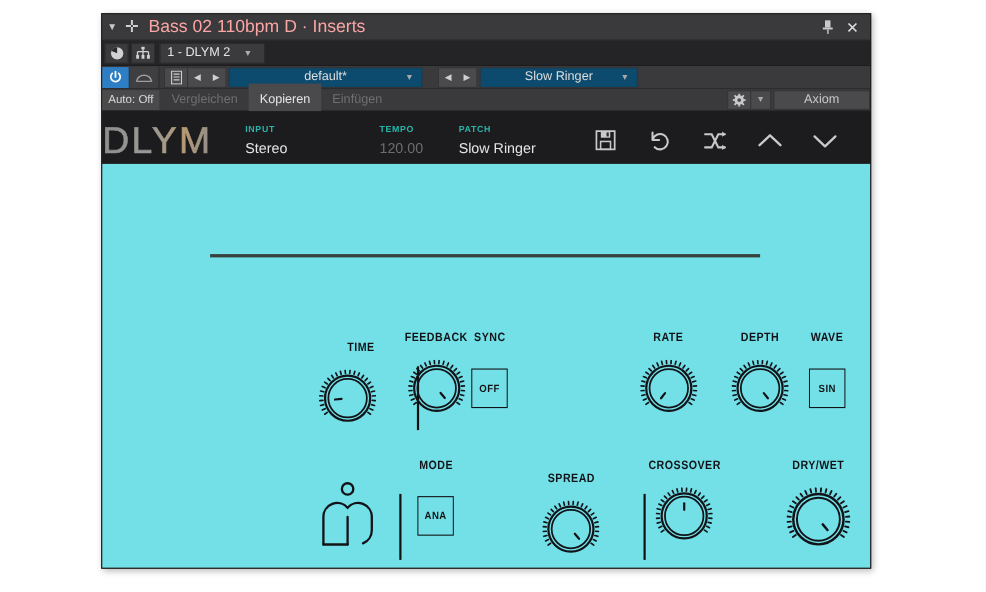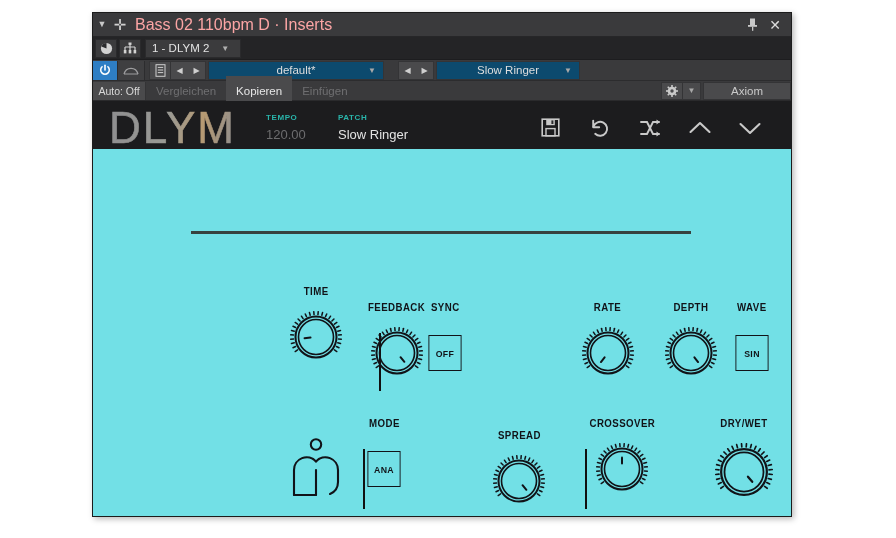--- a/index.html
+++ b/index.html
@@ -116,22 +116,21 @@
   .axiom-field { width: 88px; height:18px; background:#4a4a4c; border:1px solid #343436; box-sizing:border-box;
                  margin-left: 2px; display:flex;align-items:center;justify-content:center;
                  color:#c9c9c9; font-size: 11.5px; }
 
   
   .plug-header {
     height: 53px; background: #1c1c1e; display:flex; align-items:center; position: relative;
     border-bottom: 1px solid #141416;
   }
   .logo-dlym {
-    margin-left: 16px;
-    font-size: 44px; letter-spacing: 2px; font-weight: 300;
+    font-size: 34px; letter-spacing: 2px; font-weight: 300;
     font-family: "Liberation Sans", sans-serif;
     color: transparent;
     background-image: linear-gradient(100deg, #8e8e90 0%, #9a9a95 45%, #b79a72 72%, #8d8d8f 100%);
     -webkit-background-clip: text; background-clip: text;
     -webkit-text-stroke: 0.6px rgba(0,0,0,0);
     line-height: 1;
   }
   .meta-group { display:flex; align-items:flex-start; margin-left: 30px; }
   .meta { display:flex; flex-direction: column; justify-content:center; }
   .meta .lbl { color:#29b5ab; font-size: 8px; font-weight: bold; letter-spacing: 0.6px; margin-bottom: 5px; }
@@ -277,21 +276,25 @@
         </div>
         <div class="gear-dd">▼</div>
         <div class="axiom-field">Axiom</div>
       </div>
     </div>
 
     <div class="plug-header">
       <div class="logo-dlym">DLYM</div>
 
       <div class="meta-group">
-        <div class="meta" style="width:72px;">
+        <div class="meta" style="width:90px;">
+          <span class="lbl">INPUT</span>
+          <span class="val">Stereo</span>
+        </div>
+        <div class="meta" style="width:72px;margin-left:32px;">
           <span class="lbl">TEMPO</span>
           <span class="val dim">120.00</span>
         </div>
         <div class="meta">
           <span class="lbl">PATCH</span>
           <span class="val">Slow Ringer</span>
         </div>
       </div>
 
       <div class="head-icons">
@@ -333,21 +336,21 @@
     </div>
 
     <div class="panel">
 
       <div class="delay-line"></div>
 
       <div class="vdiv" style="left:286px; top:184px; height:58px;"></div>
       <div class="vdiv" style="left:270px; top:300px; height:60px;"></div>
       <div class="vdiv" style="left:492px; top:300px; height:60px;"></div>
 
-      <div class="ctl" style="left:197px; top:136px;">
+      <div class="ctl" style="left:197px; top:161px;align-items:flex-end;">
         <span class="cap">TIME</span>
         <div class="knob">
           <svg width="52" height="52" viewBox="0 0 52 52" aria-hidden="true">
             <g class="ticks" stroke="#111318" stroke-width="1.5">
                 <line x1="7.57" y1="38.91" x2="5.19" y2="40.57" stroke-linecap="round"></line>
                 <line x1="5.61" y1="35.51" x2="2.98" y2="36.73" stroke-linecap="round"></line>
                 <line x1="4.27" y1="31.82" x2="1.47" y2="32.57" stroke-linecap="round"></line>
                 <line x1="3.59" y1="27.96" x2="0.70" y2="28.21" stroke-linecap="round"></line>
                 <line x1="3.59" y1="24.04" x2="0.70" y2="23.79" stroke-linecap="round"></line>
                 <line x1="4.27" y1="20.18" x2="1.47" y2="19.43" stroke-linecap="round"></line>
@@ -514,21 +517,21 @@
 
       <div class="brand-mark" style="left:197px; top:288px;">
         <svg width="52" height="62" viewBox="0 0 52 62" aria-hidden="true">
           <circle cx="26" cy="7.5" r="5.2" fill="none" stroke="#111318" stroke-width="2.1"></circle>
           <path d="M4 58 L4 33 A12.6 12.6 0 0 1 26 24.5 A12.6 12.6 0 0 1 48 33 L48 45 A13 13 0 0 1 40 57" fill="none" stroke="#111318" stroke-width="2.1" stroke-linecap="round"></path>
           <path d="M26 58 L26 33" fill="none" stroke="#111318" stroke-width="2.1" stroke-linecap="round"></path>
           <path d="M4 58 L26 58" fill="none" stroke="#111318" stroke-width="2.1" stroke-linecap="round"></path>
         </svg>
       </div>
 
-      <div class="ctl" style="left:273px; top:268px;justify-content:center;">
+      <div class="ctl" style="left:285px; top:268px;justify-content:center;">
         <span class="cap">MODE</span>
         <div style="height:52px;display:flex;align-items:center;">
           <div class="sqbtn">ANA</div>
         </div>
       </div>
 
       <div class="ctl" style="left:400px; top:280px;align-items:center;">
         <span class="cap">SPREAD</span>
         <div class="knob">
           <svg width="52" height="52" viewBox="0 0 52 52" aria-hidden="true">

